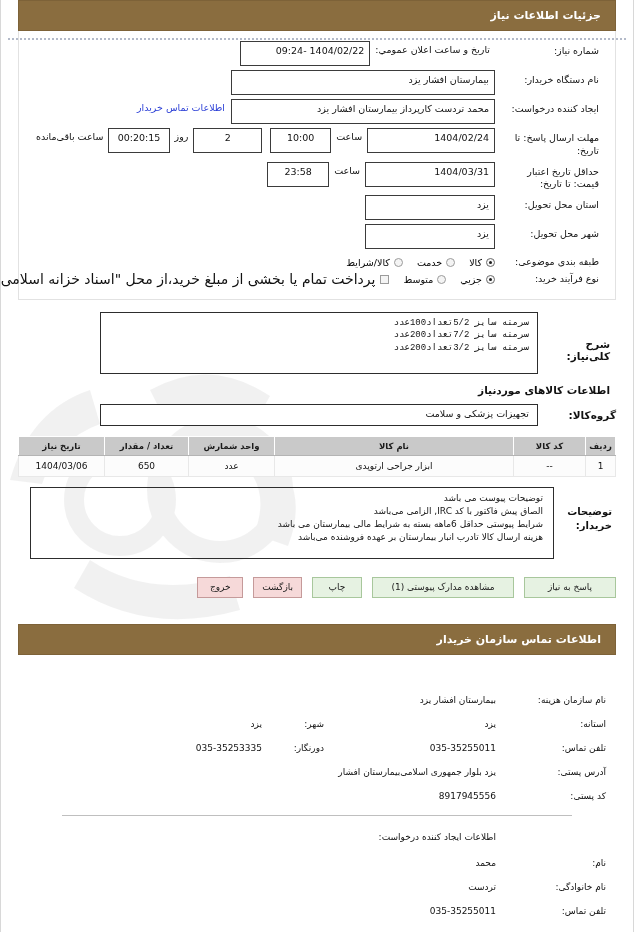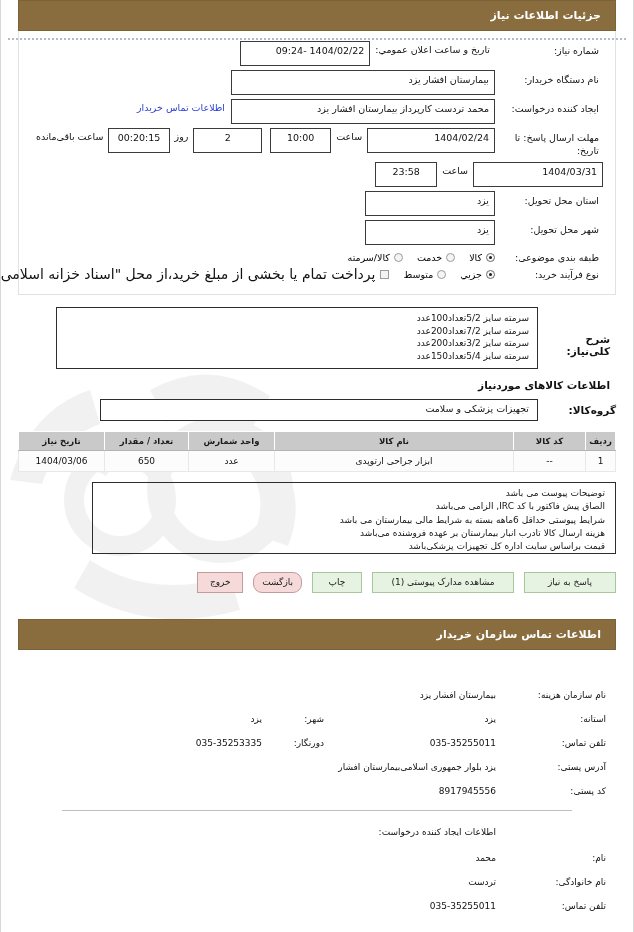--- a/index.html
+++ b/index.html
@@ -122,23 +122,23 @@
   .desc-wrap {
     display: flex; align-items: flex-start; margin: 12px 0 6px 0;
   }
   .desc-label {
     width: 78px; flex: 0 0 78px; text-align: right;
     font-size: 10.5px; font-weight: bold; color: #111;
     padding: 26px 6px 0 4px;
   }
   .desc-box {
     border: 1px solid #2d2d2d; background: transparent;
-    width: 482px; height: 62px;
+    width: 438px; height: 62px;
     padding: 4px 8px; font-size: 9px; line-height: 1.38;
-    color: #141414; text-align: right; overflow: hidden;
+    color: #141414; text-align: right; overflow: hidden; font-family: Liberation Mono, monospace;
   }
 
   
   .sec-head {
     font-size: 10.5px; font-weight: bold; color: #111;
     text-align: right; margin: 10px 6px 8px 0;
   }
   .group-row { display: flex; align-items: center; margin-bottom: 10px; }
   .group-label {
     width: 78px; flex: 0 0 78px; text-align: right;
@@ -193,21 +193,21 @@
   .btn {
     font-size: 9px; padding: 3px 8px; cursor: pointer;
     border: 1px solid #9a9a9a; text-align: center; white-space: nowrap;
     color: #1a1a1a; line-height: 13px;
   }
   .btn.green { background: #e6f2e2; border-color: #a8c79c; }
   .btn.red   { background: #f6d9d9; border-color: #c59a9a; }
   .btn.b-answer { min-width: 92px; }
   .btn.b-docs   { min-width: 142px; }
   .btn.b-print  { min-width: 50px; }
-  .btn.b-back   { min-width: 46px; border-radius: 9px; }
+  .btn.b-back   { min-width: 46px; }
   .btn.b-exit   { min-width: 46px; }
 
   
   .contact-block {
     margin: 24px 18px 0 18px; padding: 16px 10px 4px 10px;
     font-size: 9px; color: #1a1a1a;
   }
   .crow { display: flex; align-items: center; margin-bottom: 14px; }
   .c-lbl {
     text-align: right; font-size: 9px; color: #111;
@@ -274,20 +274,21 @@
       <div class="inline-lbl">ساعت</div>
       <div class="fbox w-time">10:00</div>
       <div style="width:8px"></div>
       <div class="fbox w-count">2</div>
       <div class="inline-lbl">روز</div>
       <div class="fbox w-time">00:20:15</div>
       <div class="inline-lbl">ساعت باقی‌مانده</div>
     </div>
 
     <div class="frow">
+      <div class="flabel">حداقل تاریخ اعتبار قیمت: تا تاریخ:</div>
       <div class="fbox w-date">1404/03/31</div>
       <div class="inline-lbl">ساعت</div>
       <div class="fbox w-time">23:58</div>
     </div>
 
     <div class="frow">
       <div class="flabel">استان محل تحویل:</div>
       <div class="fbox w-date">یزد</div>
     </div>
 
@@ -301,21 +302,21 @@
       <div class="opt">
         <span class="rb on"></span>
         <span>کالا</span>
       </div>
       <div class="opt">
         <span class="rb"></span>
         <span>خدمت</span>
       </div>
       <div class="opt">
         <span class="rb"></span>
-        <span>کالا/سرمته</span>
+        <span>کالا/شرایط</span>
       </div>
     </div>
 
     <div class="radio-row">
       <div class="flabel">نوع فرآیند خرید:</div>
       <div class="opt">
         <span class="rb on"></span>
         <span>جزیي</span>
       </div>
       <div class="opt">
@@ -329,21 +330,20 @@
     </div>
   </div>
 
   <div style="margin:0 18px;">
     <div class="desc-wrap">
       <div class="desc-label">شرح کلی‌نیاز:</div>
       <div class="desc-box">
         <div>سرمته سایز 5/2تعداد100عدد</div>
         <div>سرمته سایز 7/2تعداد200عدد</div>
         <div>سرمته سایز 3/2تعداد200عدد</div>
-        <div>سرمته سایز 5/4تعداد150عدد</div>
       </div>
     </div>
 
     <div class="sec-head">اطلاعات کالاهای موردنیاز</div>
 
     <div class="group-row">
       <div class="group-label">گروه‌کالا:</div>
       <div class="group-box">تجهیزات پزشکی و سلامت</div>
     </div>
 
@@ -364,26 +364,26 @@
           <td>--</td>
           <td>ابزار جراحی ارتوپدی</td>
           <td>عدد</td>
           <td>650</td>
           <td>1404/03/06</td>
         </tr>
       </tbody>
     </table>
 
     <div class="notes-wrap">
+      <div class="notes-label">توضیحات خریدار:</div>
       <div class="notes-box">
         <div>توضیحات پیوست می باشد</div>
         <div>الصاق پیش فاکتور با کد IRC, الزامی می‌باشد</div>
         <div>شرایط پیوستی  حداقل 6ماهه بسته به شرایط مالی  بیمارستان می باشد</div>
         <div>هزینه ارسال کالا تادرب انبار  بیمارستان بر عهده فروشنده می‌باشد</div>
-        <div>قیمت براساس سایت اداره کل  تجهیزات پزشکی‌باشد</div>
       </div>
     </div>
   </div>
 
   <div class="btnbar">
     <div class="btn green b-answer">پاسخ به نیاز</div>
     <div class="btn green b-docs">مشاهده مدارک پیوستی (1)</div>
     <div class="btn green b-print">چاپ</div>
     <div class="btn red b-back">بازگشت</div>
     <div class="btn red b-exit">خروج</div>

